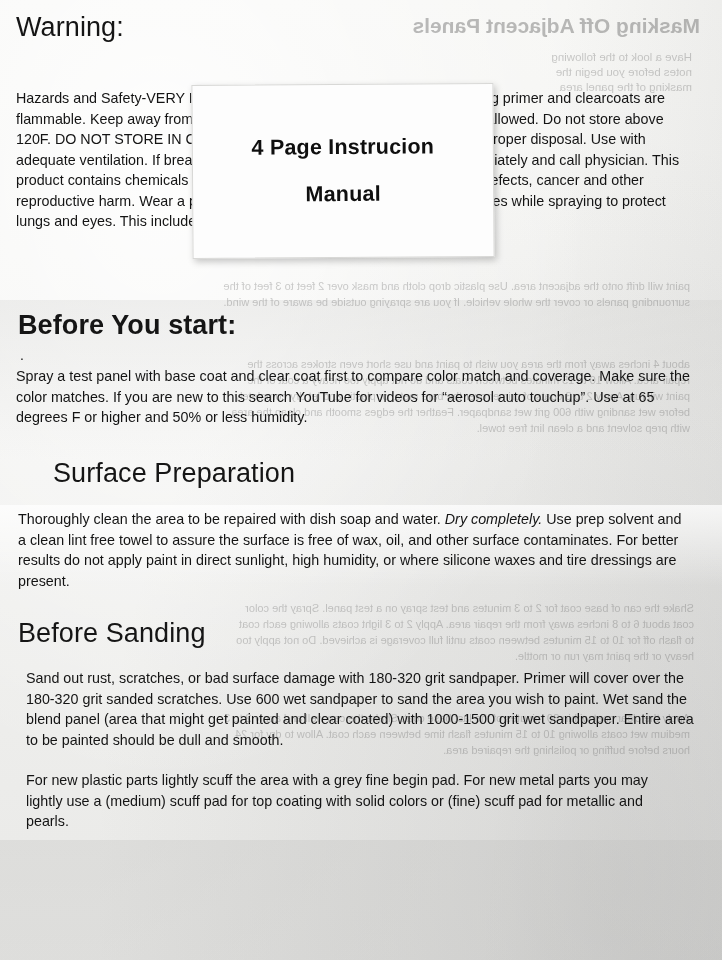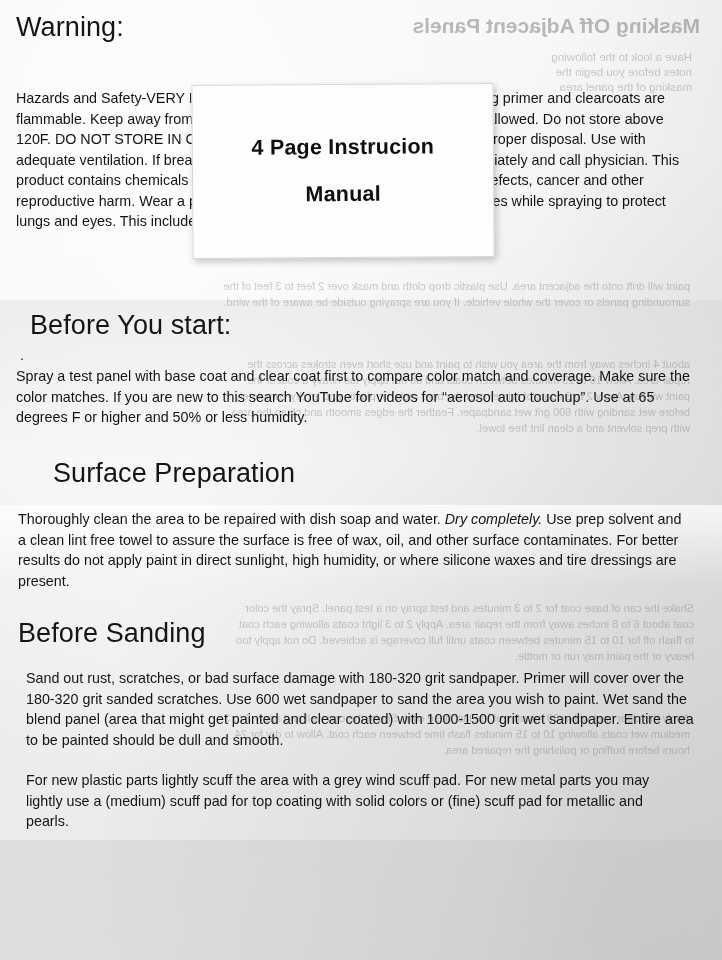--- a/index.html
+++ b/index.html
@@ -121,21 +121,21 @@
     font-size: 14.3px;
     line-height: 20.5px;
     color: #141414;
     text-align: left;
   }
   .para em { font-style: italic; text-align: right; }
 
   #warning-heading { top: 12px; left: 16px; }
   #warning-text { top: 88px; left: 16px; width: 676px; }
 
-  #before-heading { top: 310px; left: 30px; }
+  #before-heading { top: 310px; left: 18px; font-weight: bold; }
   #before-dot {
     position: absolute;
     top: 348px; left: 20px;
     font-size: 14px; line-height: 14px; color: #141414;
   }
   #before-text { top: 366px; left: 16px; width: 676px; }
 
   #surface-heading { top: 458px; left: 18px; margin-left: 35px; }
   #surface-text { top: 509px; left: 18px; width: 672px; }
 
@@ -204,21 +204,21 @@
 
     <h1 class="section" id="before-heading">Before You start:</h1>
     <div id="before-dot">.</div>
     <p class="para" id="before-text">Spray a test panel with base coat and clear coat first to compare color match and coverage. Make sure the color matches.  If you are new to this search YouTube for videos for “aerosol auto touchup”.  Use at 65 degrees F or higher and 50% or less humidity.</p>
 
     <h1 class="section" id="surface-heading">Surface Preparation</h1>
     <p class="para" id="surface-text"><span>Thoroughly clean the area to be repaired with dish soap and water.  </span><em>Dry completely.</em><span> Use prep solvent and a clean lint free towel to assure the surface is free of wax, oil, and other surface contaminates. For better results do not apply paint in direct sunlight, high humidity, or where silicone waxes and tire dressings are present.</span></p>
 
     <h1 class="section" id="sanding-heading">Before Sanding</h1>
     <p class="para" id="sanding-text-1">Sand out rust, scratches, or bad surface damage with 180-320 grit sandpaper. Primer will cover over the 180-320 grit sanded scratches. Use 600 wet sandpaper to sand the area you wish to paint. Wet sand the blend panel (area that might get painted and clear coated) with 1000-1500 grit wet sandpaper. Entire area to be painted should be dull and smooth.</p>
-    <p class="para" id="sanding-text-2">For new plastic parts lightly scuff the area with a grey wind scuff pad. For new metal parts you may lightly use a (medium) scuff pad for top coating with solid colors or (fine) scuff pad for metallic and pearls.</p>
+    <p class="para" id="sanding-text-2">For new plastic parts lightly scuff the area with a grey fine begin pad. For new metal parts you may lightly use a (medium) scuff pad for top coating with solid colors or (fine) scuff pad for metallic and pearls.</p>
 
   </div>
 
   <div class="overlay-card">
     <div class="line">4 Page Instrucion</div>
     <div class="line">Manual</div>
   </div>
 
 </div>
 

